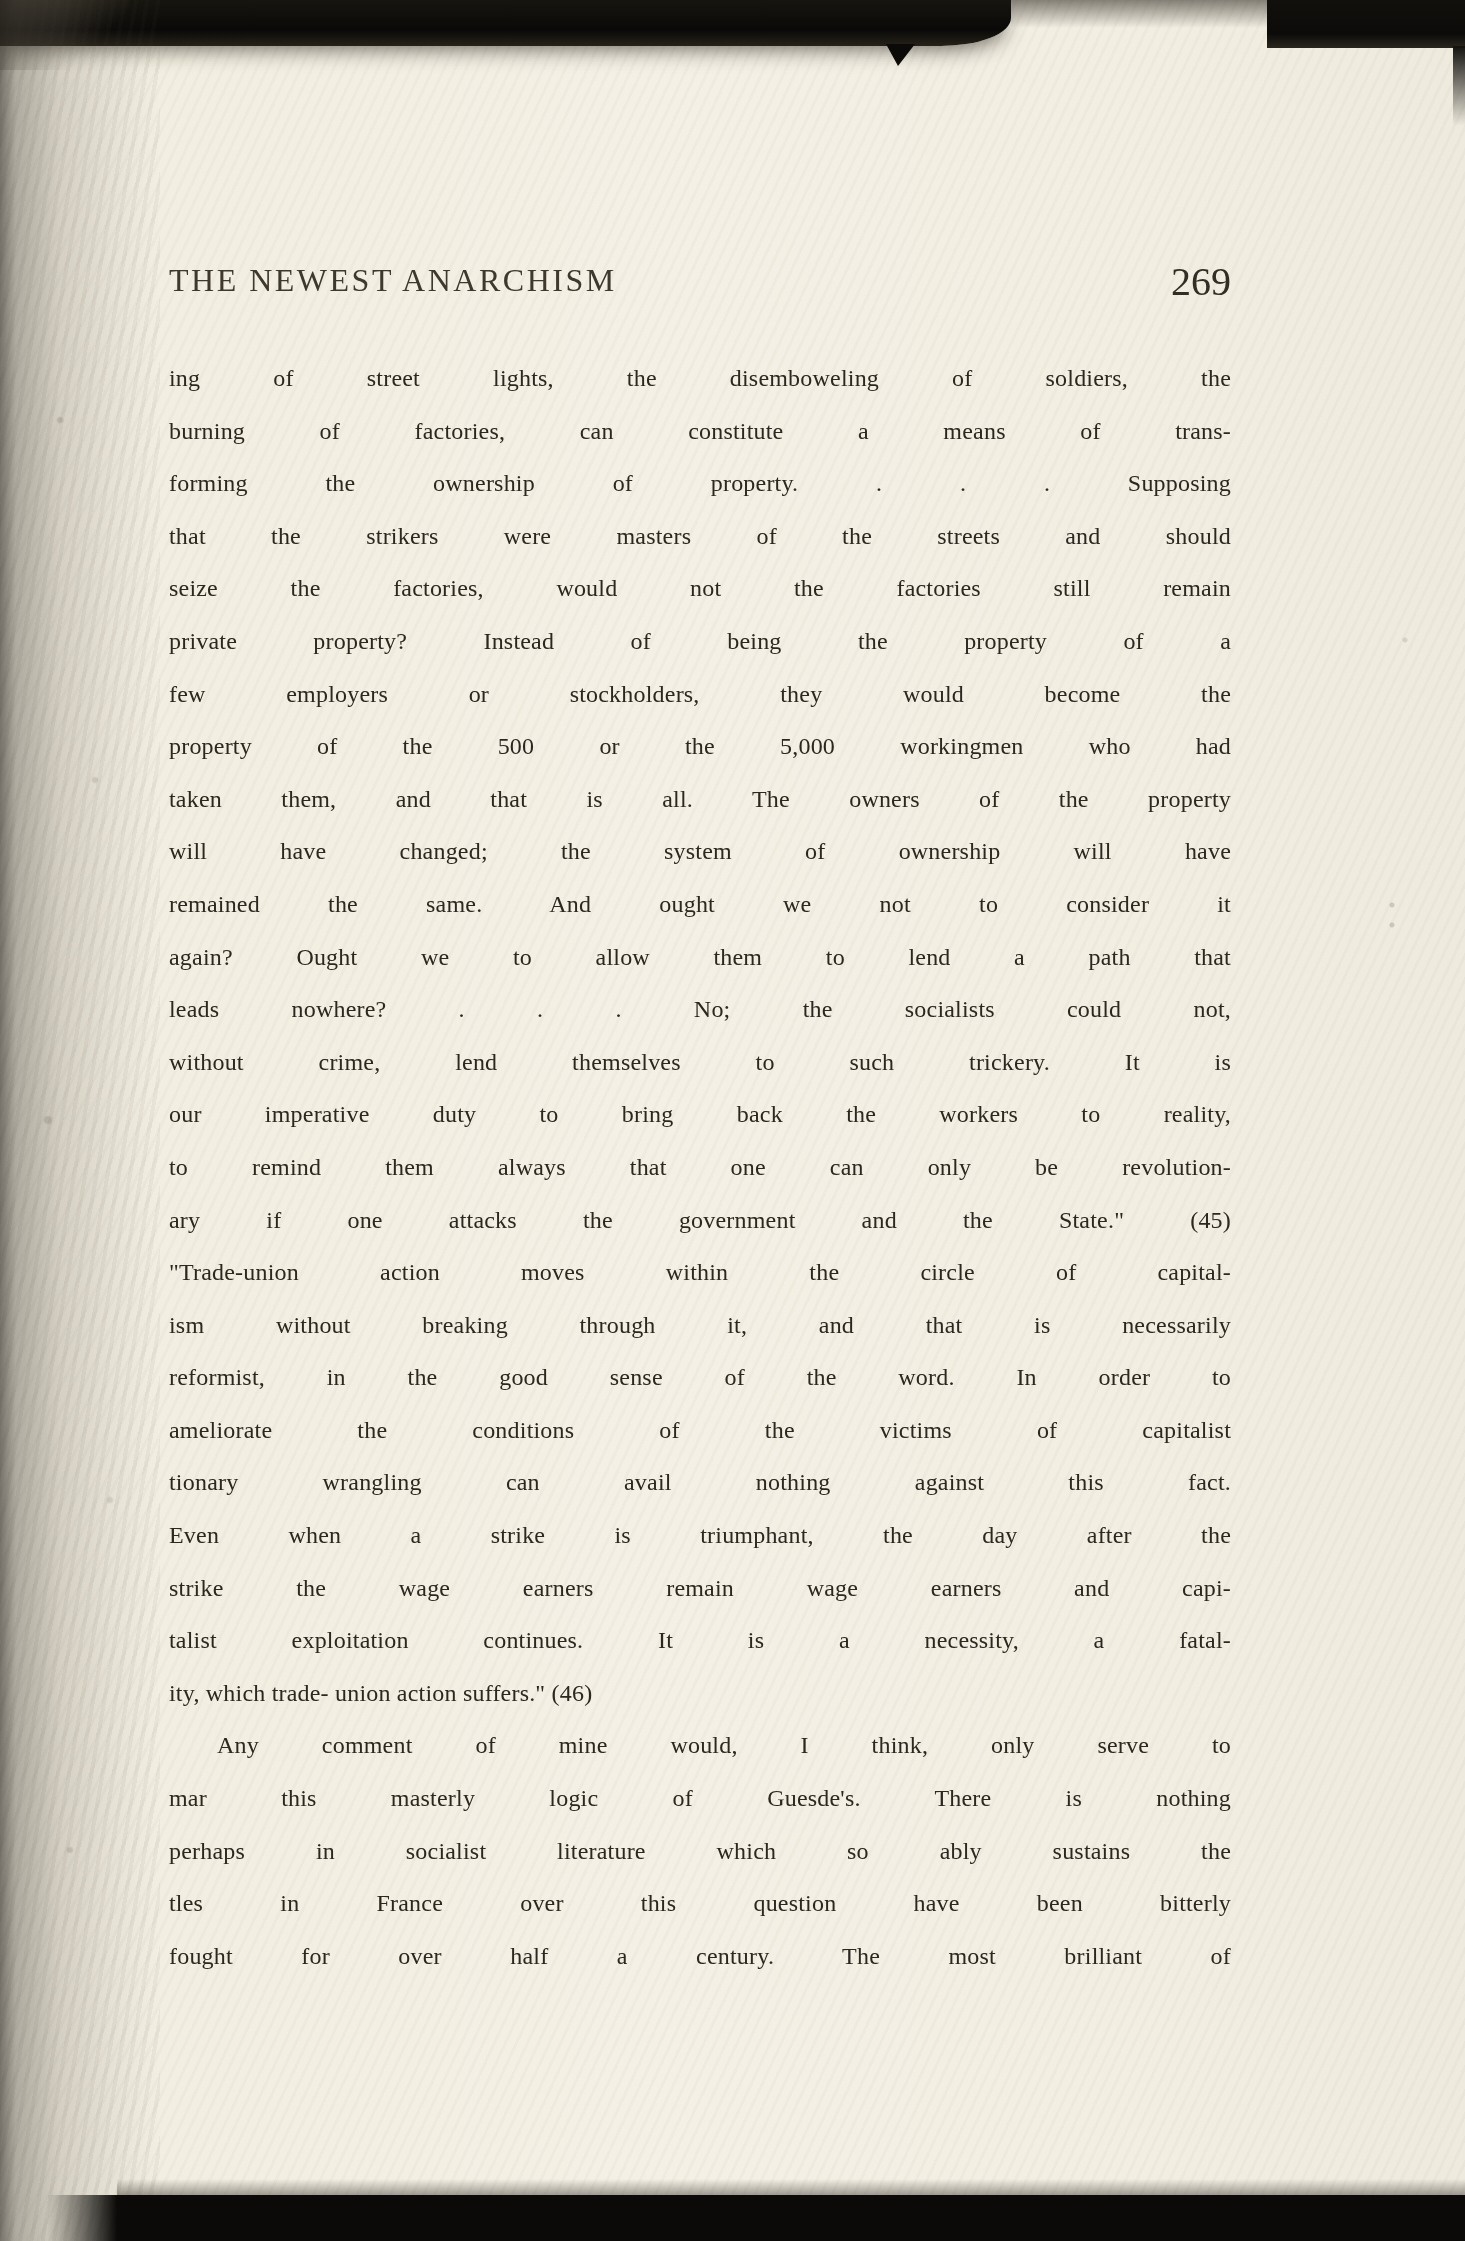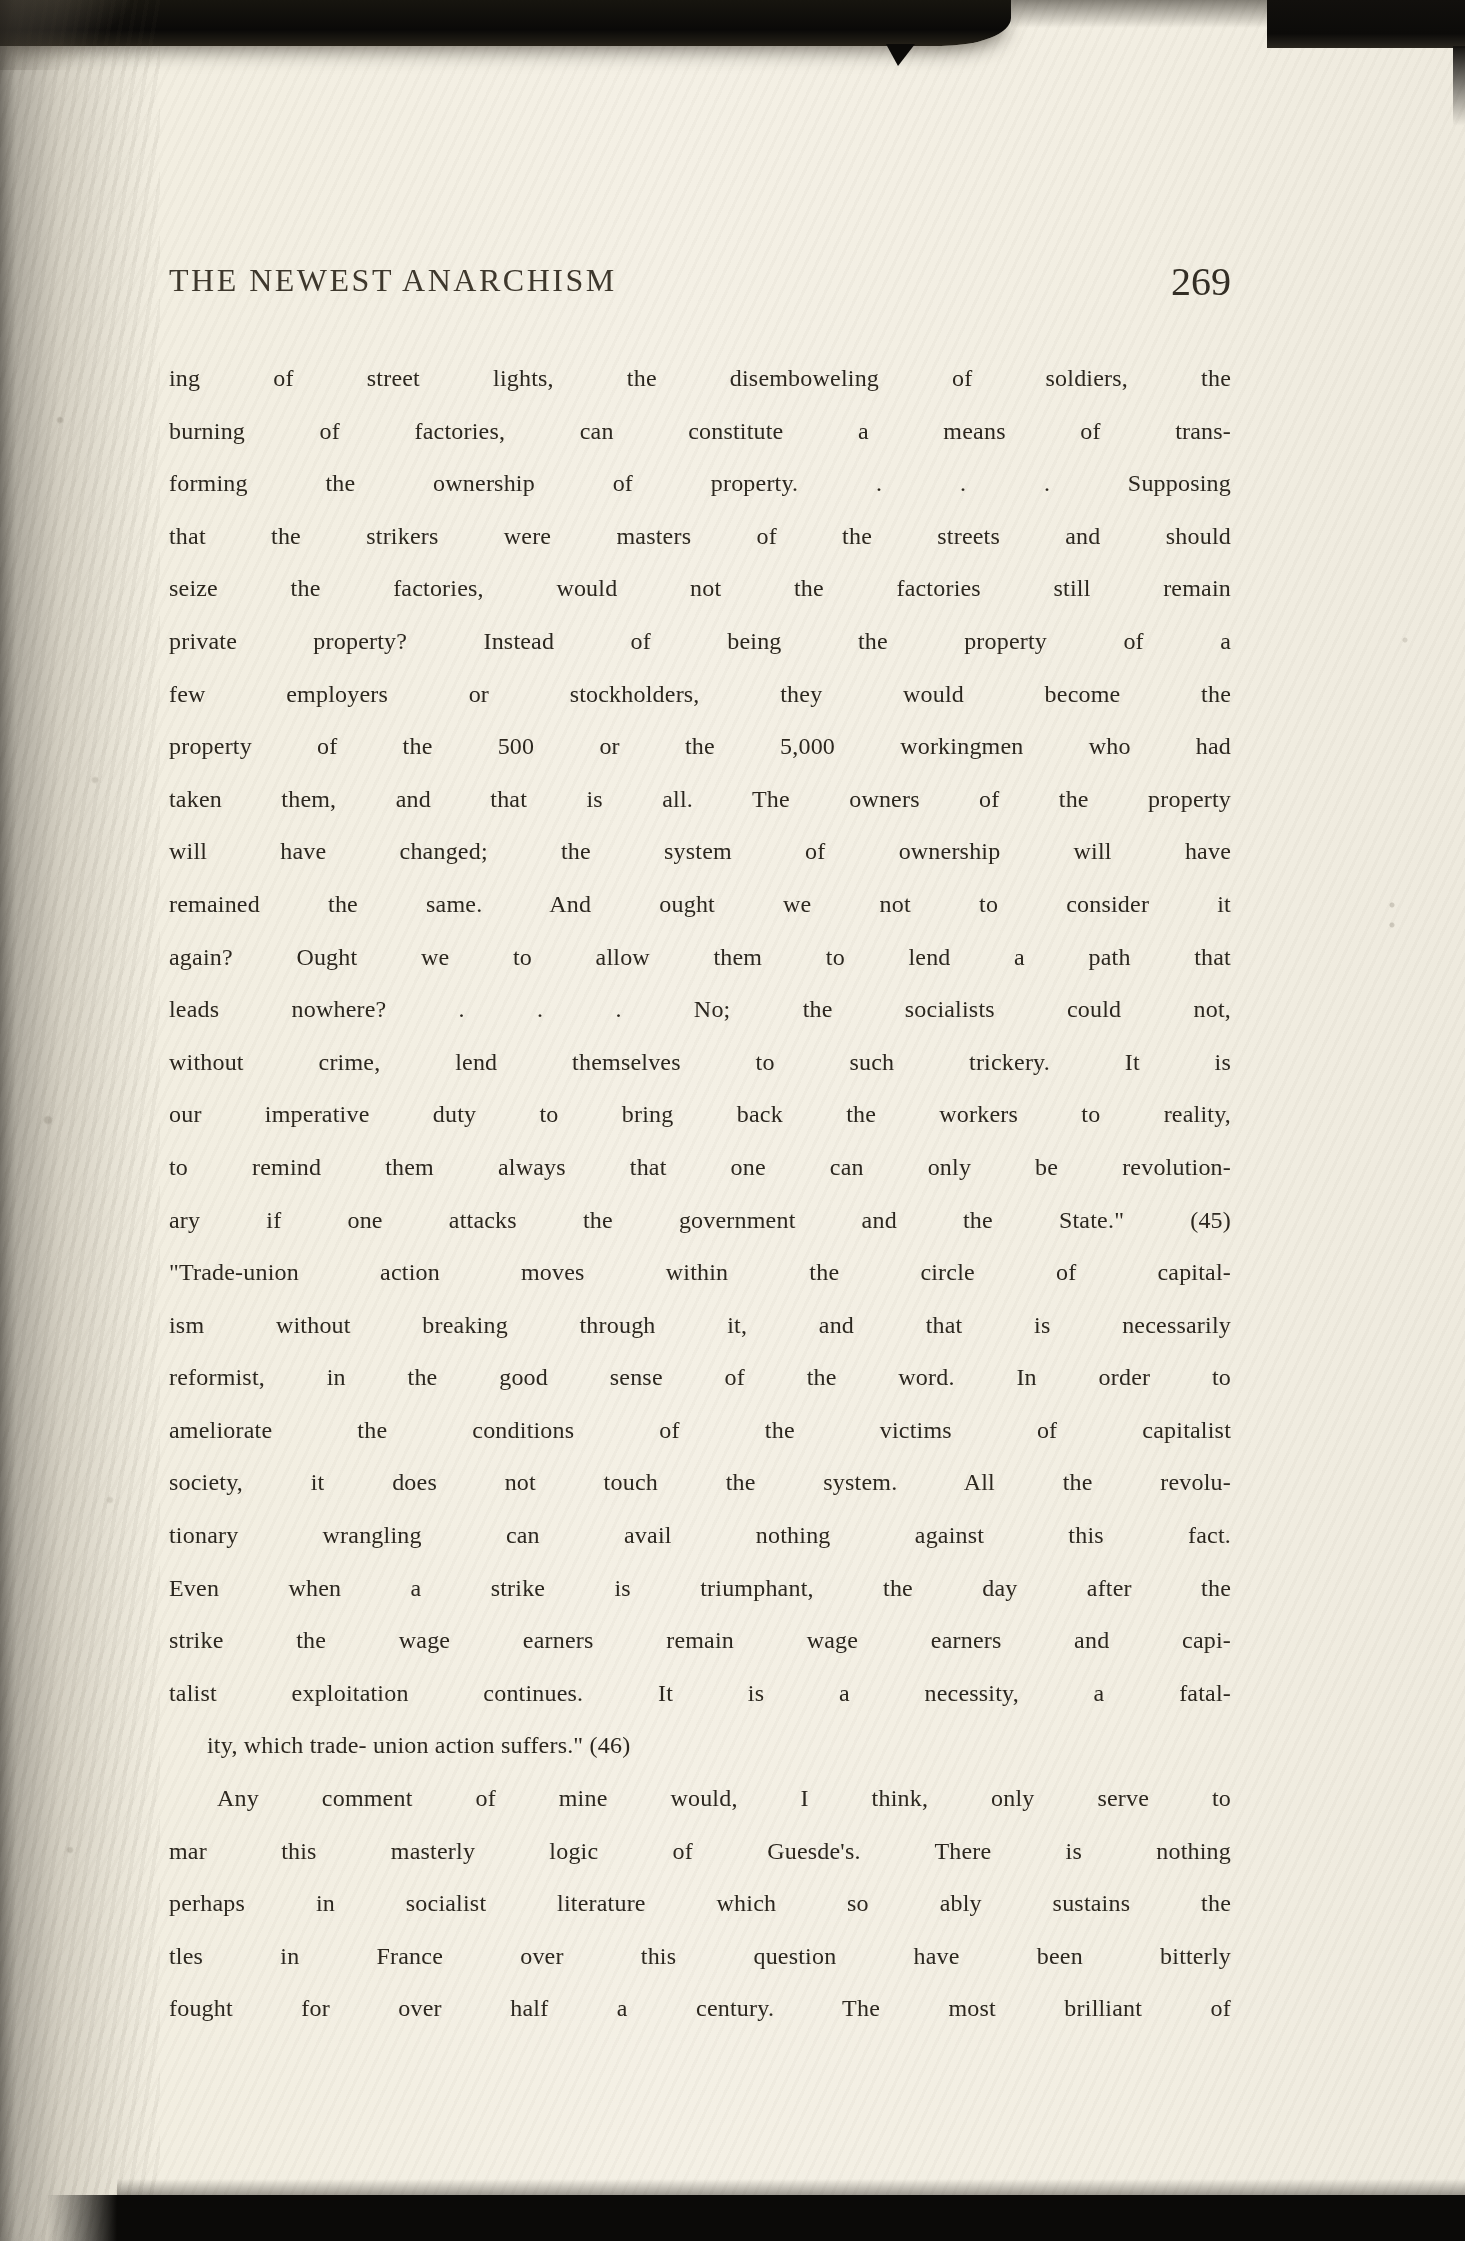--- a/index.html
+++ b/index.html
@@ -128,21 +128,20 @@
     letter-spacing: 0.2px;
   }
   .line {
     height: 52.6px;
     line-height: 52.6px;
     text-align: justify;
     text-align-last: justify;
   }
   .line-short {
     text-align-last: left;
-    margin-left: 38px;
   }
   .line-indent {
     text-indent: 48px;
   }
 </style>
 </head>
 <body>
 
 <div class="scan">
 
@@ -177,21 +176,20 @@
     <div class="line">again? Ought we to allow them to lend a path that</div>
     <div class="line">leads nowhere? . . . No; the socialists could not,</div>
     <div class="line">without crime, lend themselves to such trickery. It is</div>
     <div class="line">our imperative duty to bring back the workers to reality,</div>
     <div class="line">to remind them always that one can only be revolution-</div>
     <div class="line">ary if one attacks the government and the State." (45)</div>
     <div class="line">"Trade-union action moves within the circle of capital-</div>
     <div class="line">ism without breaking through it, and that is necessarily</div>
     <div class="line">reformist, in the good sense of the word. In order to</div>
     <div class="line">ameliorate the conditions of the victims of capitalist</div>
-    <div class="line">society, it does not touch the system. All the revolu-</div>
     <div class="line">tionary wrangling can avail nothing against this fact.</div>
     <div class="line">Even when a strike is triumphant, the day after the</div>
     <div class="line">strike the wage earners remain wage earners and capi-</div>
     <div class="line">talist exploitation continues. It is a necessity, a fatal-</div>
     <div class="line line-short">ity, which trade- union action suffers." (46)</div>
     <div class="line line-indent">Any comment of mine would, I think, only serve to</div>
     <div class="line">mar this masterly logic of Guesde's. There is nothing</div>
     <div class="line">perhaps in socialist literature which so ably sustains the</div>
     <div class="line">tles in France over this question have been bitterly</div>
     <div class="line">fought for over half a century. The most brilliant of</div>

